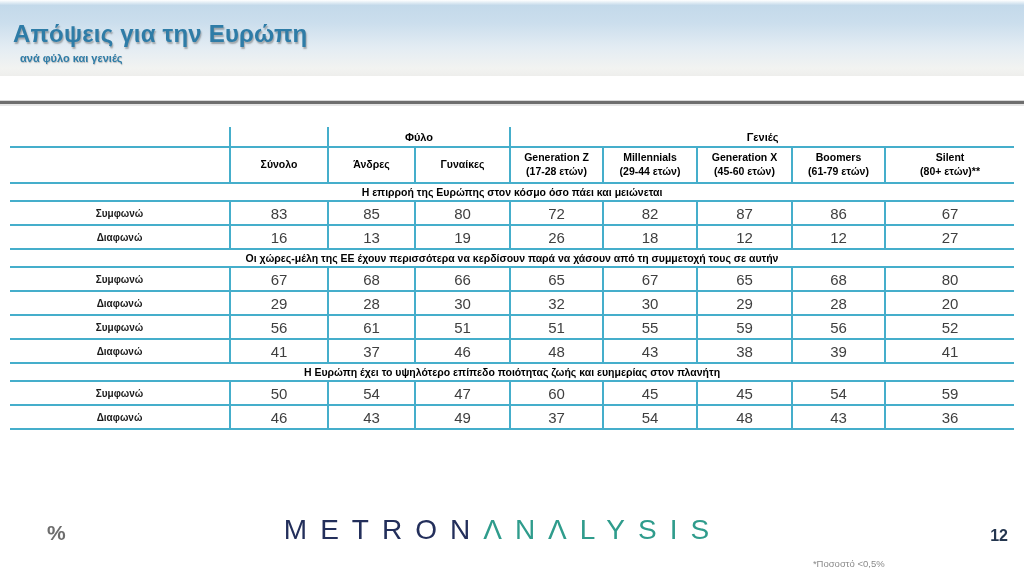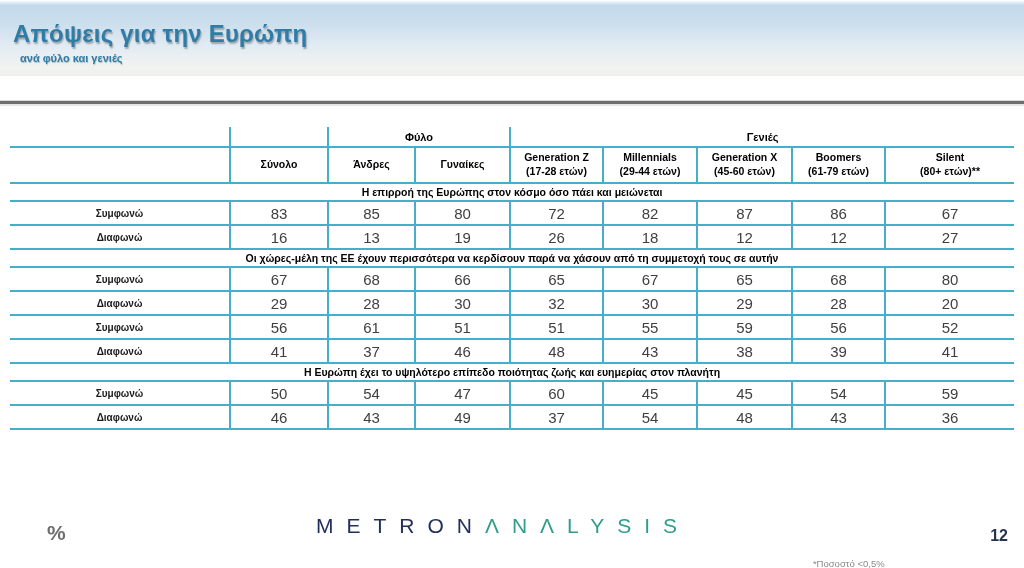--- a/index.html
+++ b/index.html
@@ -47,21 +47,21 @@
   .survey tr td:last-child{border-right:none;}
   .survey tr.group-row td{border-top:none;height:19px;font-size:11px;font-weight:700;color:#000;}
   .survey tr.colhead-row td{height:34px;font-size:10.5px;font-weight:700;color:#000;line-height:1.3;}
   .survey tr.section-row td{border-left:none;border-right:none;height:16px;font-size:10.5px;
     font-weight:700;color:#000;}
   .survey tr.data-row td{height:22px;font-size:15px;color:#3f3f3f;}
   .survey tr.data-row td.rowlabel{font-size:10px;font-weight:700;color:#1a1a1a;margin-top:36px;}
 
   
   .percent{position:absolute;left:47px;top:521px;font-size:21px;font-weight:700;color:#6d6d6d;}
-  .brand{position:absolute;left:0;right:18px;top:514px;text-align:center;font-size:21px;
+  .brand{position:absolute;left:0;right:18px;top:514px;text-align:center;font-size:28px;
     letter-spacing:13px;font-weight:400;color:#232f5b;white-space:nowrap;}
   .brand .teal{color:#2f9c8c;}
   .footnotes{position:absolute;left:737px;top:556px;font-size:9.5px;color:#8a8a8a;
     text-align:right;line-height:1.6;}
   .footnotes .marker{display:inline-block;width:14px;}
   .page-number{position:absolute;right:16px;top:527px;font-size:16px;font-weight:700;color:#24364f;}
 </style>
 </head>
 <body>
 

